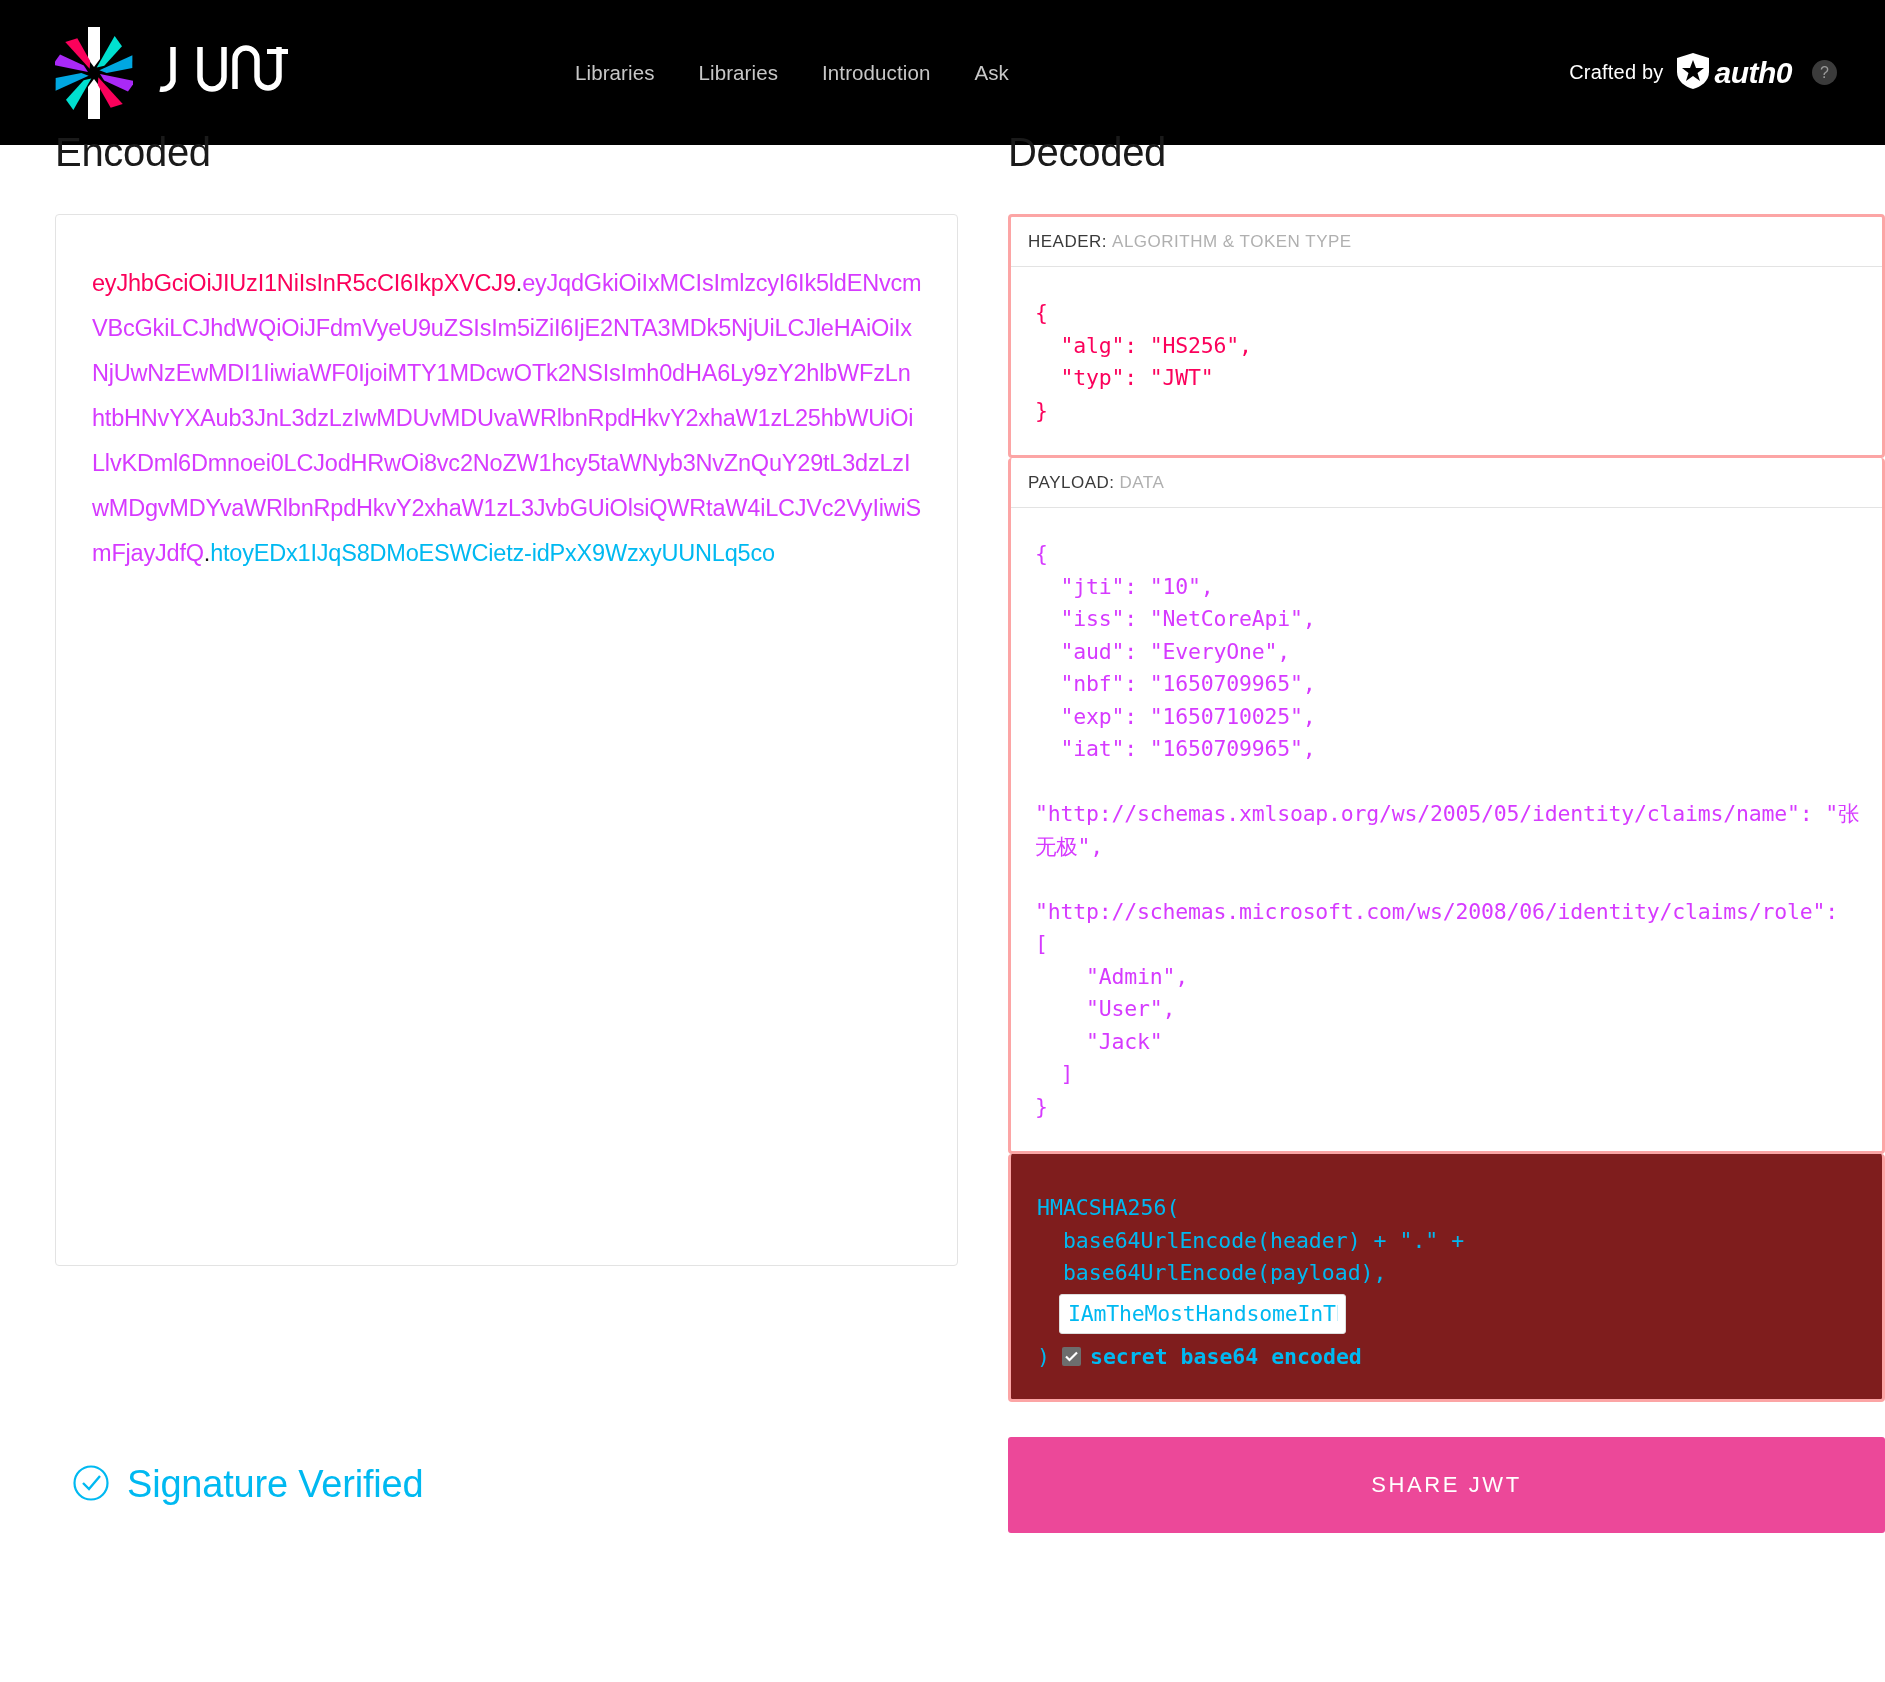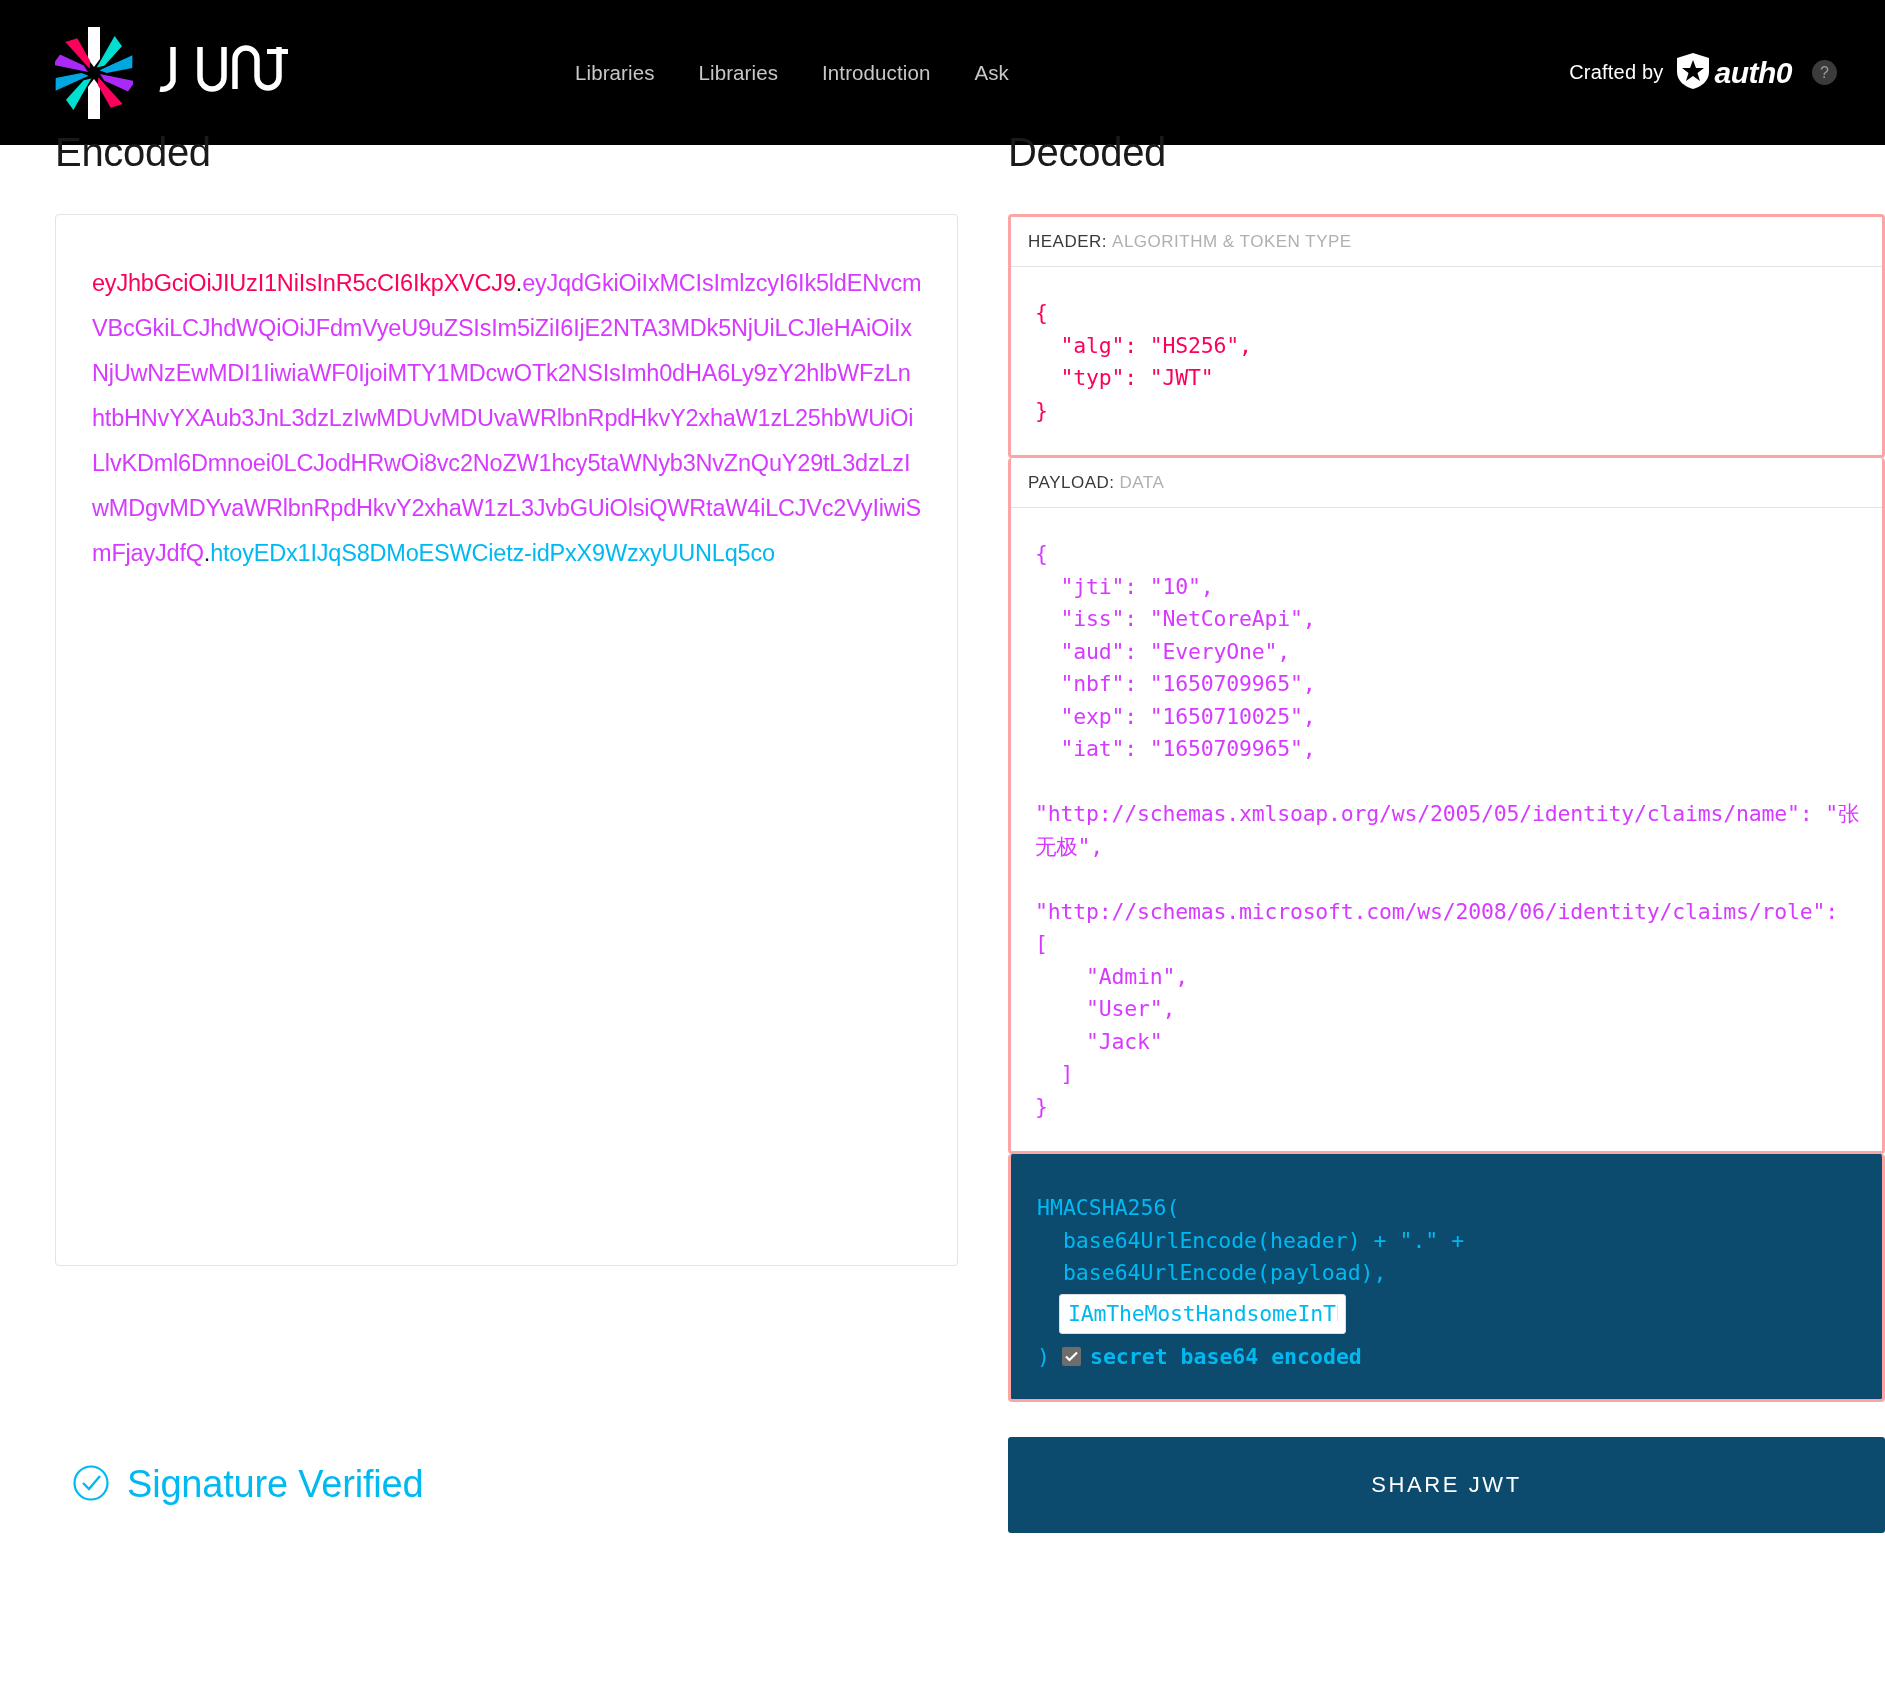--- a/index.html
+++ b/index.html
@@ -156,21 +156,21 @@
     font-family: "DejaVu Sans Mono", monospace;
     font-size: 21.5px;
     line-height: 32.5px;
     white-space: pre-wrap;
     word-break: break-all;
     letter-spacing: -0.2px;
   }
   .body-header  { color: #fb015b; min-height: 160px; }
   .body-payload { color: #d63aff; min-height: 520px; }
   .body-sig {
-    background: #0c4a6e;
+    background: #7f1d1d;
     color: #00b9f1;
     padding: 38px 22px 30px 26px;
     min-height: 230px;
   }
 
   .secret-input {
     display: inline-block;
     font-family: "DejaVu Sans Mono", monospace;
     font-size: 21.5px;
     color: #00b9f1;
@@ -223,21 +223,21 @@
     height: 96px;
     width: 903px;
     flex: 0 0 903px;
     padding-left: 17px;
   }
   .verified-text { font-size: 38px; letter-spacing: -0.2px; }
   .share-btn {
     width: 877px;
     flex: 0 0 877px;
     height: 96px;
-    background: #0c4a6e;
+    background: #ec4899;
     border: none;
     border-radius: 3px;
     color: #ffffff;
     font-size: 22px;
     letter-spacing: 2.6px;
     font-family: "Liberation Sans", sans-serif;
     cursor: pointer;
   }
 </style>
 </head>

